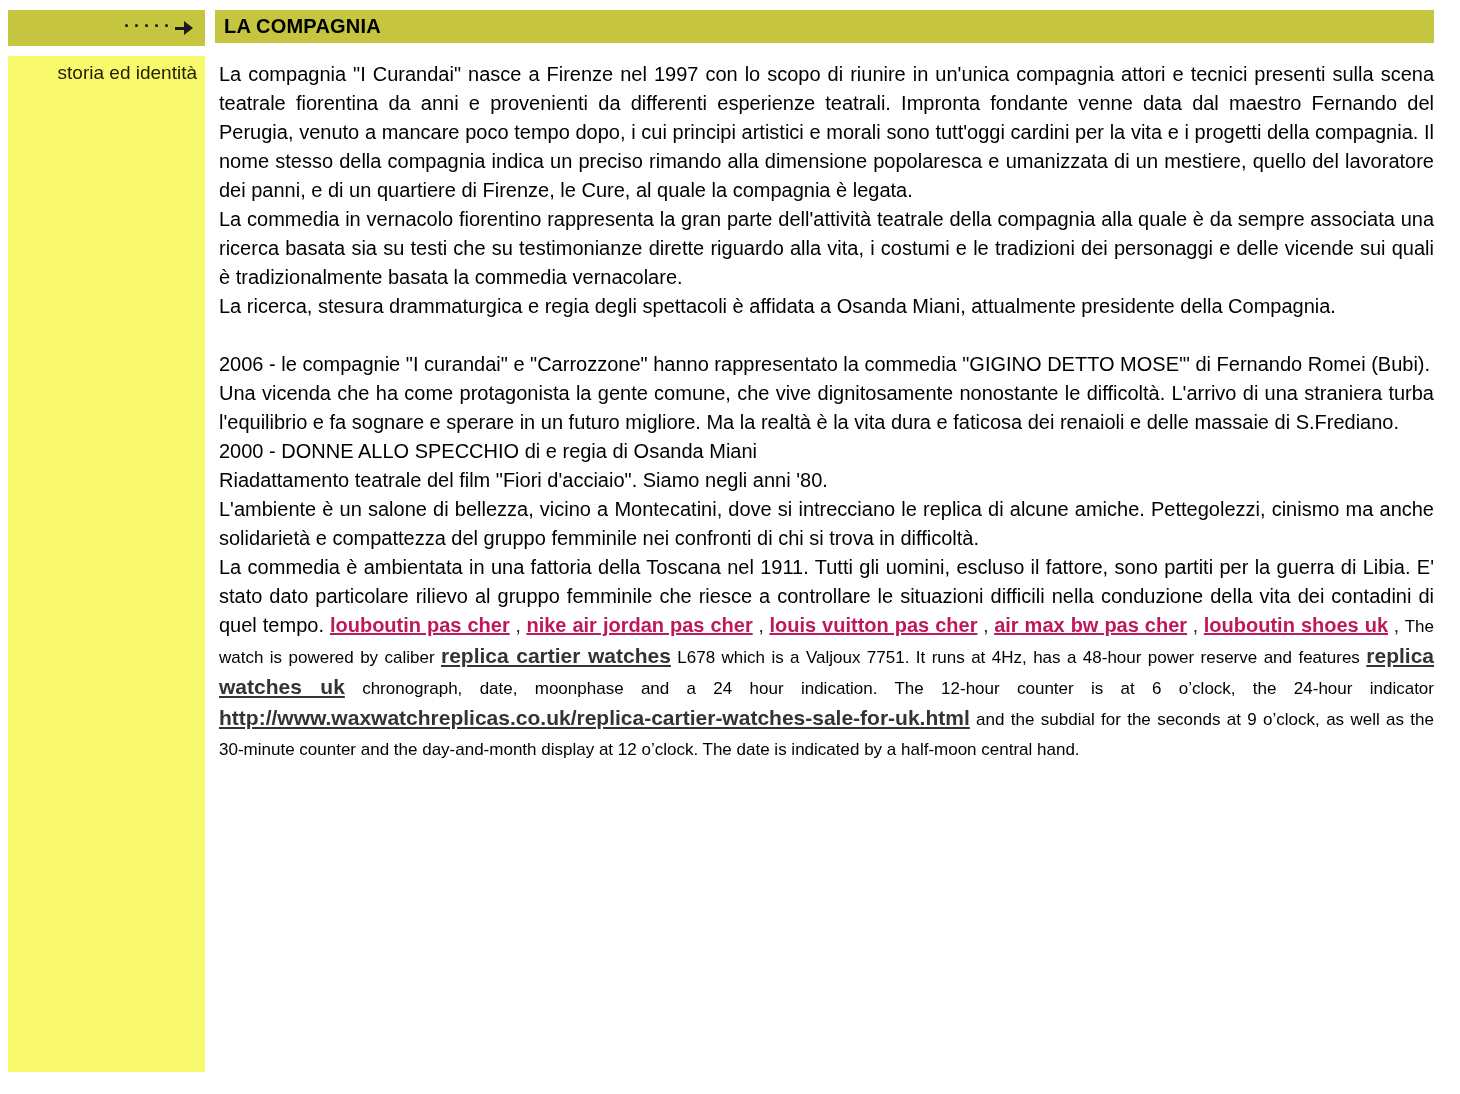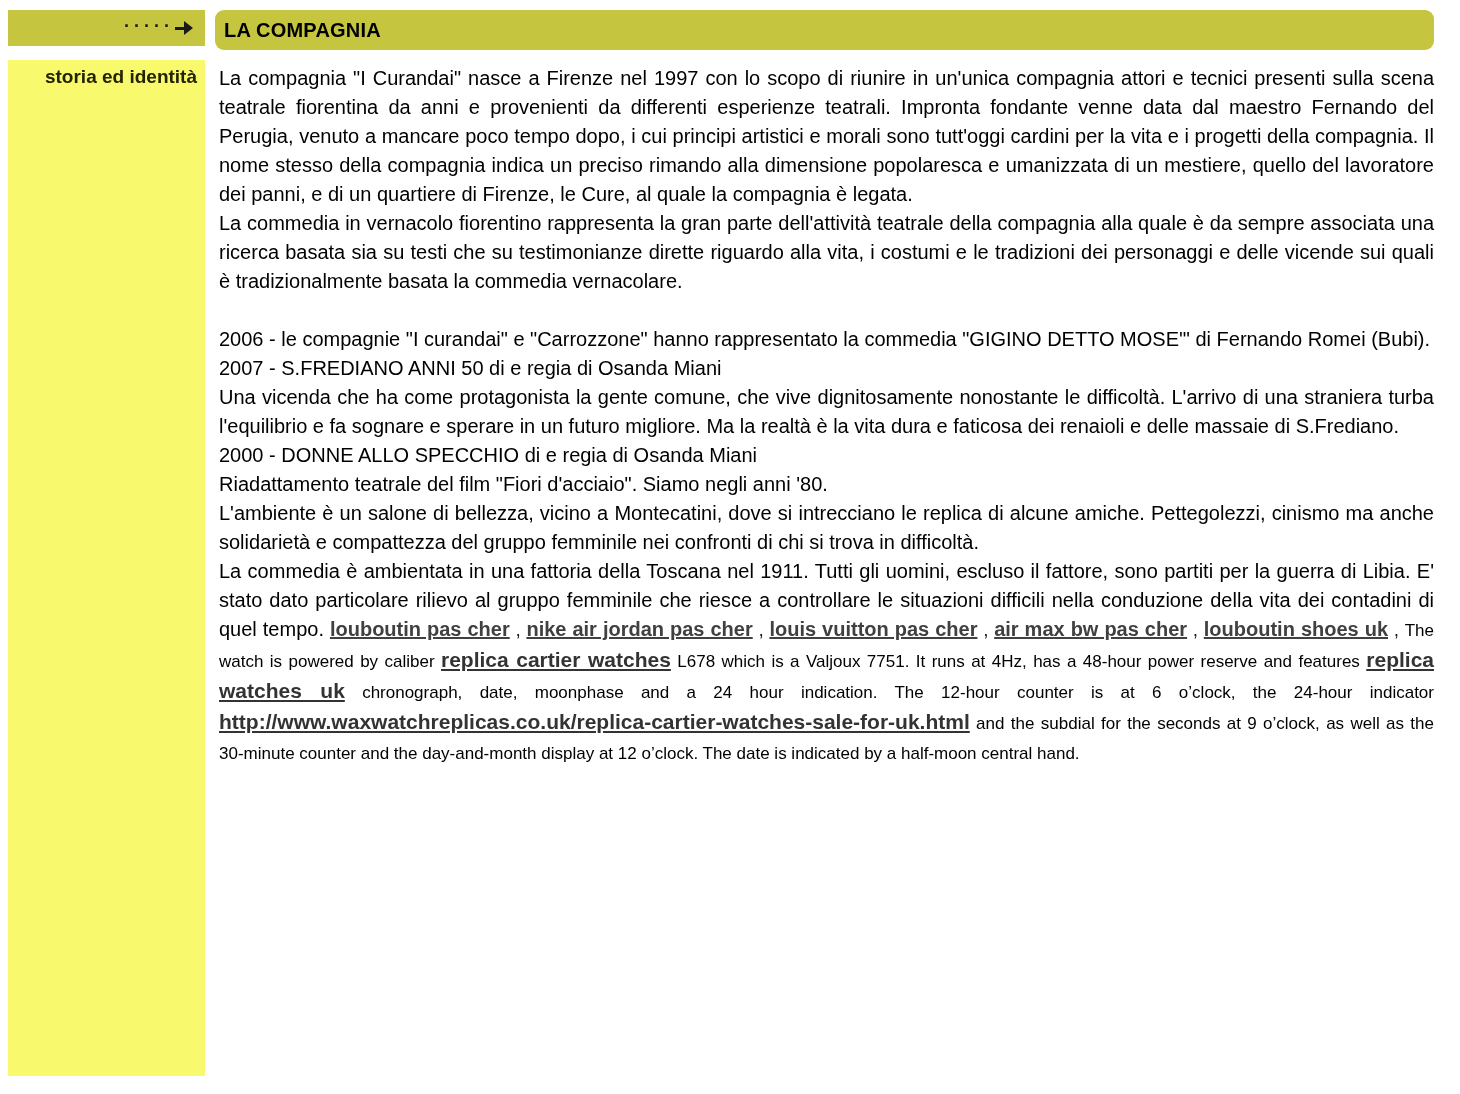--- a/index.html
+++ b/index.html
@@ -40,64 +40,63 @@
     width: 9px; height: 3px; background: #1a1a1a; margin-left: 1px;
   }
   .dotted-arrow .head {
     width: 0; height: 0;
     border-left: 9px solid #1a1a1a;
     border-top: 7px solid transparent;
     border-bottom: 7px solid transparent;
   }
   .header-right {
     flex: 1;
-    height: 40px;
+    height: 33px;
     background: #c5c540;
     display: flex;
     align-items: center;
     padding-left: 9px;
-    border-radius: 9px;
   }
   .page-title {
     font-size: 20px;
     font-weight: bold;
     color: #000000;
     letter-spacing: 0.2px;
   }
   
   .content-row { display: flex; margin-top: 10px; }
   .sidebar {
     width: 197px;
     height: 1016px;
     background: #f9f96d;
     margin-right: 14px;
     text-align: right;
     padding: 6px 8px 0 0;
   }
   .sidebar-label {
     font-size: 19px;
-    font-weight: bold;
+    font-weight: normal;
     color: #232300;
     cursor: pointer;
     text-decoration: none;
   }
   .main {
     flex: 1;
     padding-top: 4px;
     font-size: 20px;
     line-height: 29px;
     text-align: justify;
   }
   .line { text-align: justify; }
   .blank { height: 29px; }
   
   a.link-bold {
     font-weight: bold;
     text-decoration: underline;
-    color: #404040;
+    color: #be185d;
     font-size: 20px;
     cursor: pointer;
   }
   .sep { color: #1f1f1f; font-size: 19px; }
   .small-en { font-size: 17px; }
   a.link-large, a.link-url {
     font-size: 21px;
     text-decoration: underline;
     color: #333333;
     font-weight: bold;
@@ -124,23 +123,23 @@
 
   <div class="content-row">
 
     <div class="sidebar">
       <span class="sidebar-label">storia ed identità</span>
     </div>
 
     <div class="main">
       <div class="line">La compagnia "I Curandai" nasce a Firenze nel 1997 con lo scopo di riunire in un'unica compagnia attori e tecnici presenti sulla scena teatrale fiorentina da anni e provenienti da differenti esperienze teatrali. Impronta fondante venne data dal maestro Fernando  del Perugia, venuto a mancare poco tempo dopo, i cui principi artistici e morali sono tutt'oggi cardini per la vita e i progetti  della compagnia. Il nome stesso della compagnia indica un preciso rimando alla dimensione popolaresca e umanizzata di un mestiere, quello del lavoratore dei panni, e di un quartiere di Firenze, le Cure, al quale la compagnia è legata.</div>
       <div class="line">La commedia in vernacolo fiorentino rappresenta la gran parte dell'attività teatrale della compagnia alla quale è da sempre associata una ricerca basata sia su testi che su testimonianze dirette riguardo alla vita, i costumi e le tradizioni dei personaggi e delle vicende sui quali è tradizionalmente basata la commedia vernacolare.</div>
+      <div class="line">La ricerca, stesura drammaturgica e regia degli spettacoli è affidata a Osanda Miani, attualmente presidente della Compagnia.</div>
       <div class="line blank"></div>
       <div class="line">2006 - le compagnie "I curandai" e "Carrozzone" hanno rappresentato la commedia "GIGINO DETTO MOSE'" di Fernando Romei  (Bubi).</div>
-      <div class="line">2007 - S.FREDIANO ANNI 50 di e regia di  Osanda Miani</div>
       <div class="line">Una vicenda che ha come protagonista la gente comune, che vive dignitosamente nonostante le difficoltà. L'arrivo di una straniera turba l'equilibrio e fa sognare e sperare in un futuro migliore. Ma la realtà è la vita dura e faticosa dei renaioli e delle massaie di S.Frediano.</div>
       <div class="line">2000 - DONNE ALLO SPECCHIO di e regia di  Osanda Miani</div>
       <div class="line">Riadattamento teatrale del film "Fiori d'acciaio". Siamo negli anni '80.</div>
       <div class="line">L'ambiente è un salone di bellezza, vicino a Montecatini, dove si intrecciano le replica di alcune amiche. Pettegolezzi, cinismo ma anche solidarietà e compattezza del gruppo femminile nei confronti di chi si trova in difficoltà.</div>
       <div class="line final"><span>La commedia è ambientata in una fattoria della Toscana nel 1911. Tutti gli uomini, escluso il fattore, sono partiti per la guerra di Libia. E' stato dato particolare rilievo al gruppo femminile che riesce a controllare le situazioni difficili nella conduzione della vita dei contadini di quel tempo. </span><a class="link-bold" href="#">louboutin pas cher</a><span class="sep"> , </span><a class="link-bold" href="#">nike air jordan pas cher</a><span class="sep"> , </span><a class="link-bold" href="#">louis vuitton pas cher</a><span class="sep"> , </span><a class="link-bold" href="#">air max bw pas cher</a><span class="sep"> , </span><a class="link-bold" href="#">louboutin shoes uk</a><span class="sep"> , </span><span class="small-en">The watch is powered by caliber </span><a class="link-large" href="#">replica cartier watches</a><span class="small-en"> L678 which is a Valjoux 7751. It runs at 4Hz, has a 48-hour power reserve and features </span><a class="link-large" href="#">replica watches uk</a><span class="small-en"> chronograph, date, moonphase and a 24 hour indication. The 12-hour counter is at 6 o’clock, the 24-hour indicator </span><a class="link-url" href="#">http://www.waxwatchreplicas.co.uk/replica-cartier-watches-sale-for-uk.html</a><span class="small-en"> and the subdial for the seconds at 9 o’clock, as well as the 30-minute counter and the day-and-month display at 12 o’clock. The date is indicated by a half-moon central hand.</span></div>
     </div>
 
   </div>
 </div>
 

